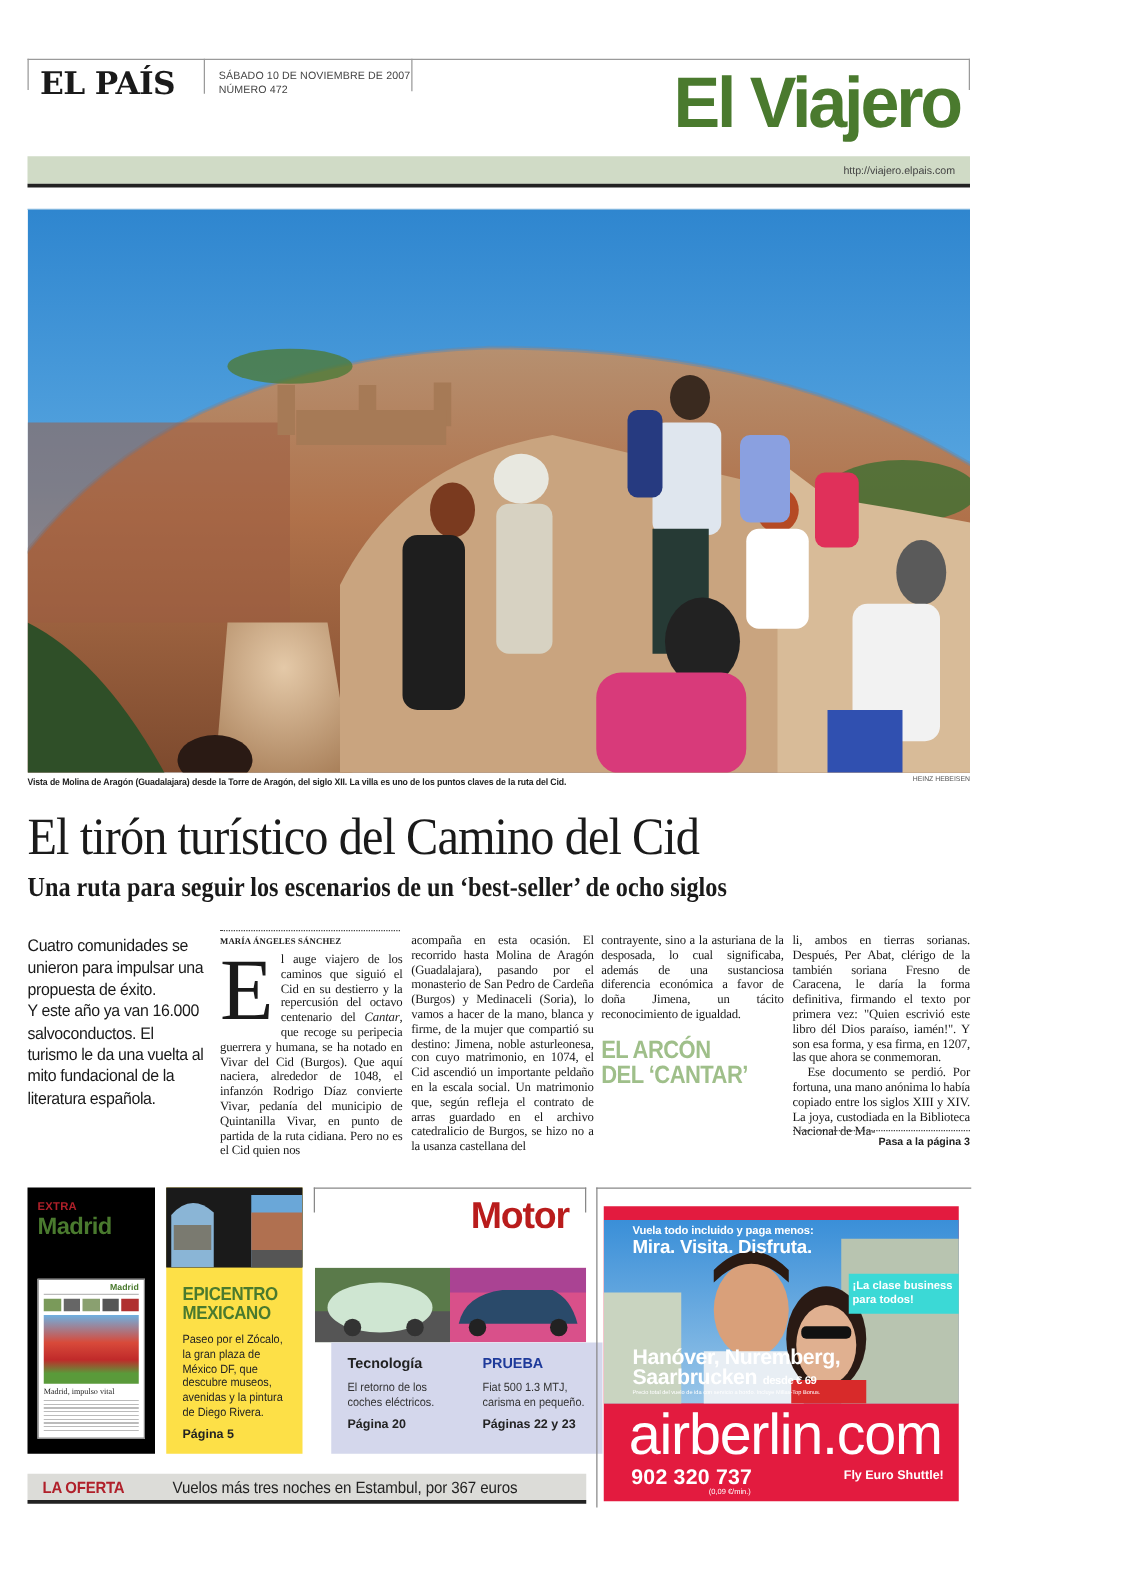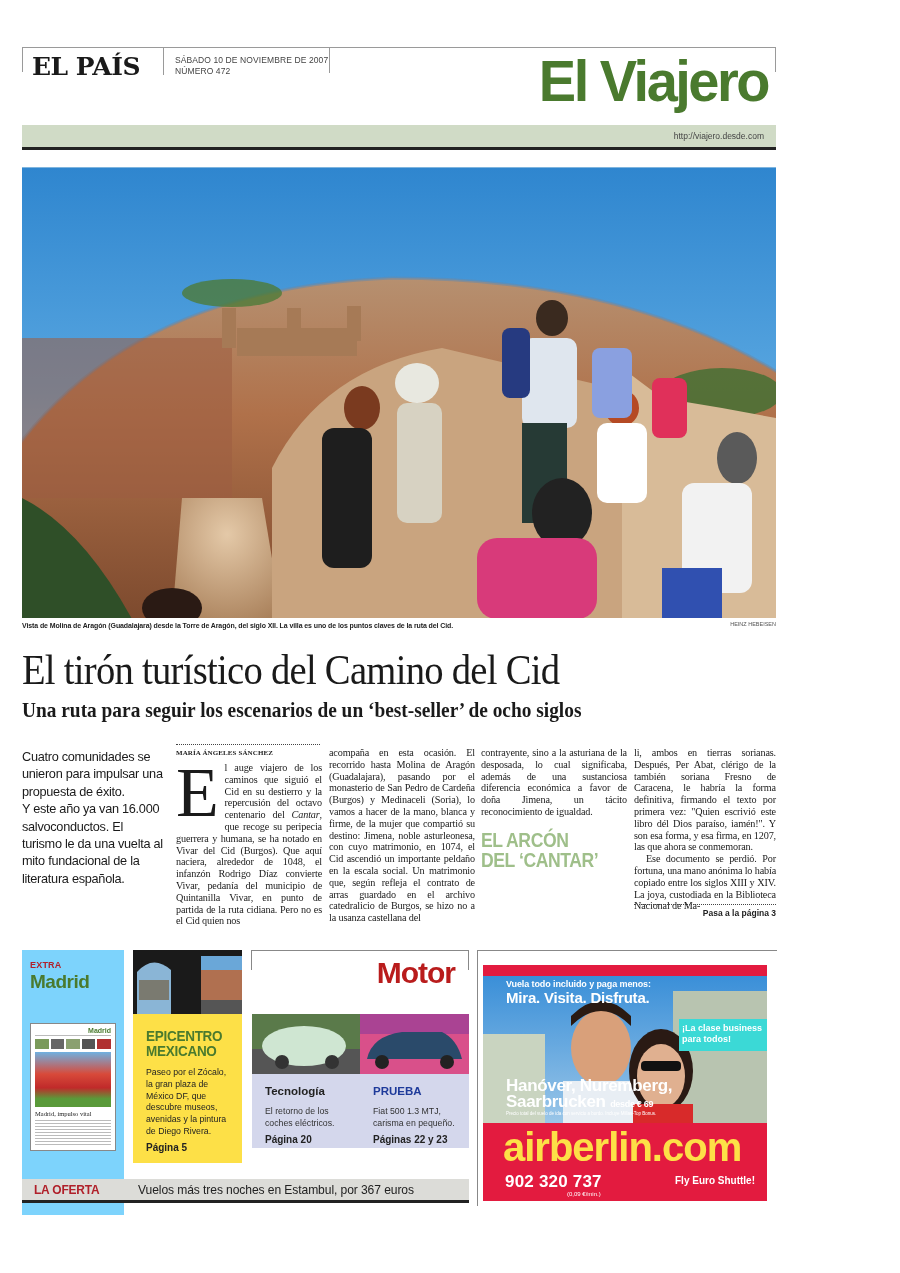--- a/index.html
+++ b/index.html
@@ -43,38 +43,38 @@
   .col3 { left: 481px; top: 747px; width: 146px; }
   .col4 { left: 634px; top: 747px; width: 142px; }
   .dropcap { float: left; font-family: "Liberation Serif", serif; font-size: 70px; line-height: 54px; margin: 4px 6px 0 0; height: 56px; }
   .col .it { font-style: italic; }
   .indent { text-indent: 12px; }
   .subhead-arcon { font-family: "Liberation Sans", sans-serif; font-weight: bold; font-size: 20px; line-height: 20px; color: #9fbf8a; margin: 12px 0 8px 0; letter-spacing: -0.5px; text-align: left; transform: scaleX(0.88); transform-origin: left; }
   .pasa-rule { position: absolute; left: 634px; top: 904px; width: 142px; border-top: 1px dotted #444; }
   .pasa { position: absolute; right: 124px; top: 908px; font-size: 8.5px; font-weight: bold; color: #222; }
 
   
-  .box-extra { position: absolute; left: 22px; top: 950px; width: 102px; height: 265px; background: #7dd3fc; }
+  .box-extra { position: absolute; left: 22px; top: 950px; width: 102px; height: 213px; background: #000000; }
   .extra-label { position: absolute; left: 8px; top: 10px; font-size: 9px; font-weight: bold; color: #b0202a; letter-spacing: 0.2px; }
   .extra-title { position: absolute; left: 8px; top: 21px; font-size: 19px; font-weight: bold; color: #4a7a2e; letter-spacing: -0.5px; }
   .extra-thumb { position: absolute; left: 8px; top: 73px; width: 86px; height: 128px; background: #fff; border: 1px solid #888; overflow: hidden; }
 
   .box-epi { position: absolute; left: 133px; top: 950px; width: 109px; height: 213px; background: #fde047; }
   .epi-photo { position: absolute; left: 0; top: 0; width: 109px; height: 64px; background: #222; overflow: hidden; }
   .epi-title { position: absolute; left: 13px; top: 78px; font-size: 15px; line-height: 15px; font-weight: bold; color: #4a7a2e; letter-spacing: -0.3px; transform: scaleX(0.9); transform-origin: left; }
   .epi-text { position: absolute; left: 13px; top: 116px; width: 92px; font-size: 9.5px; line-height: 11.8px; color: #222; transform: scaleX(0.92); transform-origin: left; }
   .epi-page { position: absolute; left: 13px; top: 192px; font-size: 10px; font-weight: bold; color: #222; }
 
   .box-motor { position: absolute; left: 251px; top: 950px; width: 218px; height: 213px; }
   .motor-topline { position: absolute; left: 0; top: 0; width: 218px; height: 1px; background: #888; }
   .motor-lrule { position: absolute; left: 0; top: 0; width: 1px; height: 20px; background: #888; }
   .motor-rrule { position: absolute; left: 217px; top: 0; width: 1px; height: 20px; background: #888; }
   .motor-title { position: absolute; right: 14px; top: 6px; font-size: 30px; font-weight: bold; color: #b91c1c; letter-spacing: -1px; line-height: 34px; }
   .motor-photos { position: absolute; left: 1px; top: 64px; width: 217px; height: 60px; overflow: hidden; }
-  .motor-panel { position: absolute; left: 1px; top: 124px; width: 217px; height: 74px; background: #d4d7ec; }
+  .motor-panel { position: absolute; left: 14px; top: 124px; width: 217px; height: 89px; background: #d4d7ec; }
   .motor-col { position: absolute; top: 10px; width: 100px; }
   .motor-col.c1 { left: 13px; }
   .motor-col.c2 { left: 121px; }
   .motor-kicker { font-size: 11.5px; font-weight: bold; line-height: 14px; }
   .motor-kicker.dark { color: #222; }
   .motor-kicker.blue { color: #1e3a9a; }
   .motor-text { margin-top: 7px; font-size: 9.5px; line-height: 11.5px; color: #333; transform: scaleX(0.92); transform-origin: left; }
   .motor-page { margin-top: 6px; font-size: 10px; font-weight: bold; color: #222; }
 
   .oferta { position: absolute; left: 22px; top: 1179px; width: 447px; height: 21px; background: #dcdcd8; }
@@ -87,21 +87,21 @@
   .ad-topline { position: absolute; left: 0; top: 0; width: 300px; height: 1px; background: #888; }
   .ad-lrule { position: absolute; left: 0; top: 0; width: 1px; height: 256px; background: #888; }
   .ad { position: absolute; left: 6px; top: 15px; width: 284px; height: 236px; background: #e31b3f; overflow: hidden; }
   .ad-photo { position: absolute; left: 0; top: 11px; width: 293px; height: 147px; overflow: hidden; }
   .ad-t1 { position: absolute; left: 23px; top: 14px; font-size: 9px; font-weight: bold; color: #fff; letter-spacing: -0.1px; }
   .ad-t2 { position: absolute; left: 23px; top: 24px; font-size: 15px; font-weight: bold; color: #fff; letter-spacing: -0.2px; }
   .ad-badge { position: absolute; left: 196px; top: 54px; width: 97px; height: 32px; background: #3bd9d6; color: #fff; font-size: 9px; font-weight: bold; padding: 4px 3px; line-height: 11px; }
   .ad-cities { position: absolute; left: 23px; top: 113px; font-size: 17px; font-weight: bold; color: #fff; line-height: 16px; letter-spacing: -0.3px; }
   .ad-desde { font-size: 9px; }
   .ad-fine { position: absolute; left: 23px; top: 146px; font-size: 4.5px; color: #fff; }
-  .ad-logo { position: absolute; left: 20px; top: 162px; font-size: 40px; font-weight: bold; color: #fde047; letter-spacing: -1px; line-height: 40px; }
+  .ad-logo { position: absolute; left: 20px; top: 162px; font-size: 46px; font-weight: normal; color: #ffffff; letter-spacing: -1px; line-height: 40px; }
   .ad-phone { position: absolute; left: 22px; top: 207px; font-size: 17px; font-weight: bold; color: #fff; letter-spacing: 0.2px; }
   .ad-phone-note { position: absolute; left: 84px; top: 226px; font-size: 6px; color: #fff; }
   .ad-slogan { position: absolute; right: 12px; top: 210px; font-size: 10px; font-weight: bold; color: #fff; }
 </style>
 </head>
 <body>
 
 <div class="masthead">
   <div class="mast-topline"></div>
   <div class="mast-leftrule"></div>
@@ -109,21 +109,21 @@
   <div class="mast-div2"></div>
   <div class="mast-rightrule"></div>
   <div class="logo-elpais">EL PAÍS</div>
   <div class="mast-date">
     <div>SÁBADO 10 DE NOVIEMBRE DE 2007</div>
     <div>NÚMERO 472</div>
   </div>
   <div class="logo-viajero">El Viajero</div>
 </div>
 <div class="greenbar">
-  <span class="greenbar-url">http://viajero.desde.com</span>
+  <span class="greenbar-url">http://viajero.elpais.com</span>
 </div>
 <div class="blackrule"></div>
 
 <div class="photo">
   <svg width="754" height="451" viewBox="0 0 754 451" xmlns="http://www.w3.org/2000/svg">
     <defs>
       <linearGradient id="sky" x1="0" y1="0" x2="0" y2="1">
         <stop offset="0" stop-color="#2f86cf"></stop>
         <stop offset="0.5" stop-color="#58a6e0"></stop>
         <stop offset="1" stop-color="#b9d9ee"></stop>
@@ -202,21 +202,21 @@
   <span>acompaña en esta ocasión. El recorrido hasta Molina de Aragón (Guadalajara), pasando por el monasterio de San Pedro de Cardeña (Burgos) y Medinaceli (Soria), lo vamos a hacer de la mano, blanca y firme, de la mujer que compartió su destino: Jimena, noble asturleonesa, con cuyo matrimonio, en 1074, el Cid ascendió un importante peldaño en la escala social. Un matrimonio que, según refleja el contrato de arras guardado en el archivo catedralicio de Burgos, se hizo no a la usanza castellana del</span>
 </div>
 <div class="col col3">
   <div>contrayente, sino a la asturiana de la desposada, lo cual significaba, además de una sustanciosa diferencia económica a favor de doña Jimena, un tácito reconocimiento de igualdad.</div>
   <div class="subhead-arcon">
     <div>EL ARCÓN</div>
     <div>DEL ‘CANTAR’</div>
   </div>
 </div>
 <div class="col col4">
-  <div>li, ambos en tierras sorianas. Después, Per Abat, clérigo de la también soriana Fresno de Caracena, le habría la forma definitiva, firmando el texto por primera vez: "Quien escrivió este libro dél Dios paraíso, iamén!". Y son esa forma, y esa firma, en 1207, las que ahora se conmemoran.</div>
+  <div>li, ambos en tierras sorianas. Después, Per Abat, clérigo de la también soriana Fresno de Caracena, le daría la forma definitiva, firmando el texto por primera vez: "Quien escrivió este libro dél Dios paraíso, iamén!". Y son esa forma, y esa firma, en 1207, las que ahora se conmemoran.</div>
   <div class="indent">Ese documento se perdió. Por fortuna, una mano anónima lo había copiado entre los siglos XIII y XIV. La joya, custodiada en la Biblioteca Nacional de Ma-</div>
 </div>
 <div class="pasa-rule"></div>
 <div class="pasa">Pasa a la página 3</div>
 
 <div class="box-extra">
   <div class="extra-label">EXTRA</div>
   <div class="extra-title">Madrid</div>
   <div class="extra-thumb">
     <div style="position:absolute;left:4px;top:3px;width:76px;height:9px;border-bottom:1px solid #bbb;">

